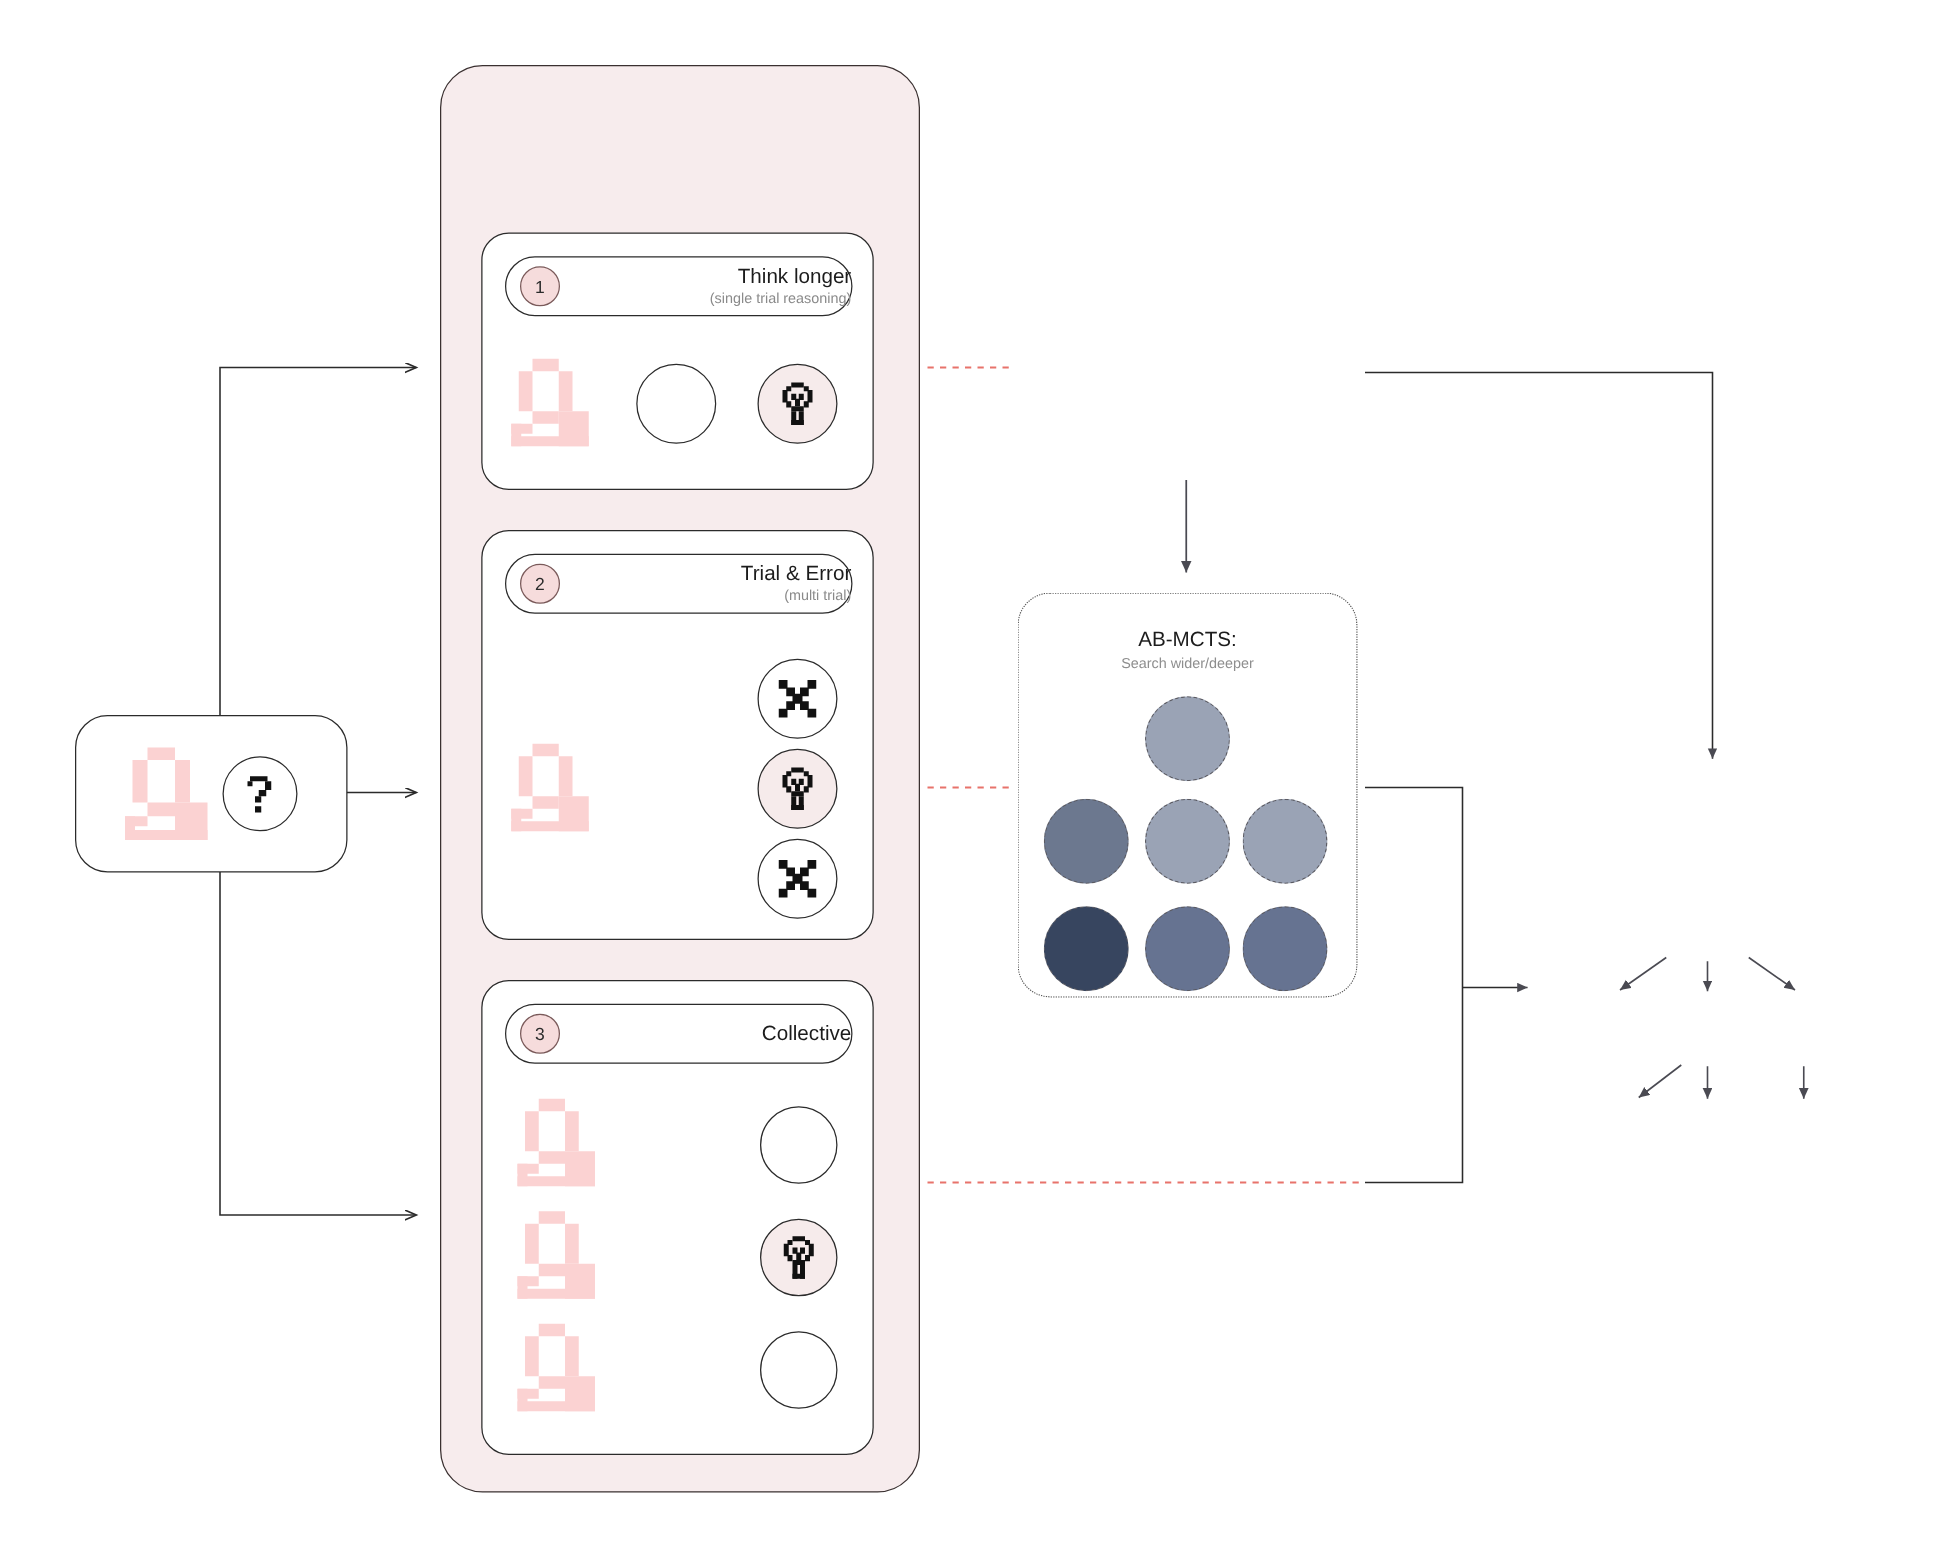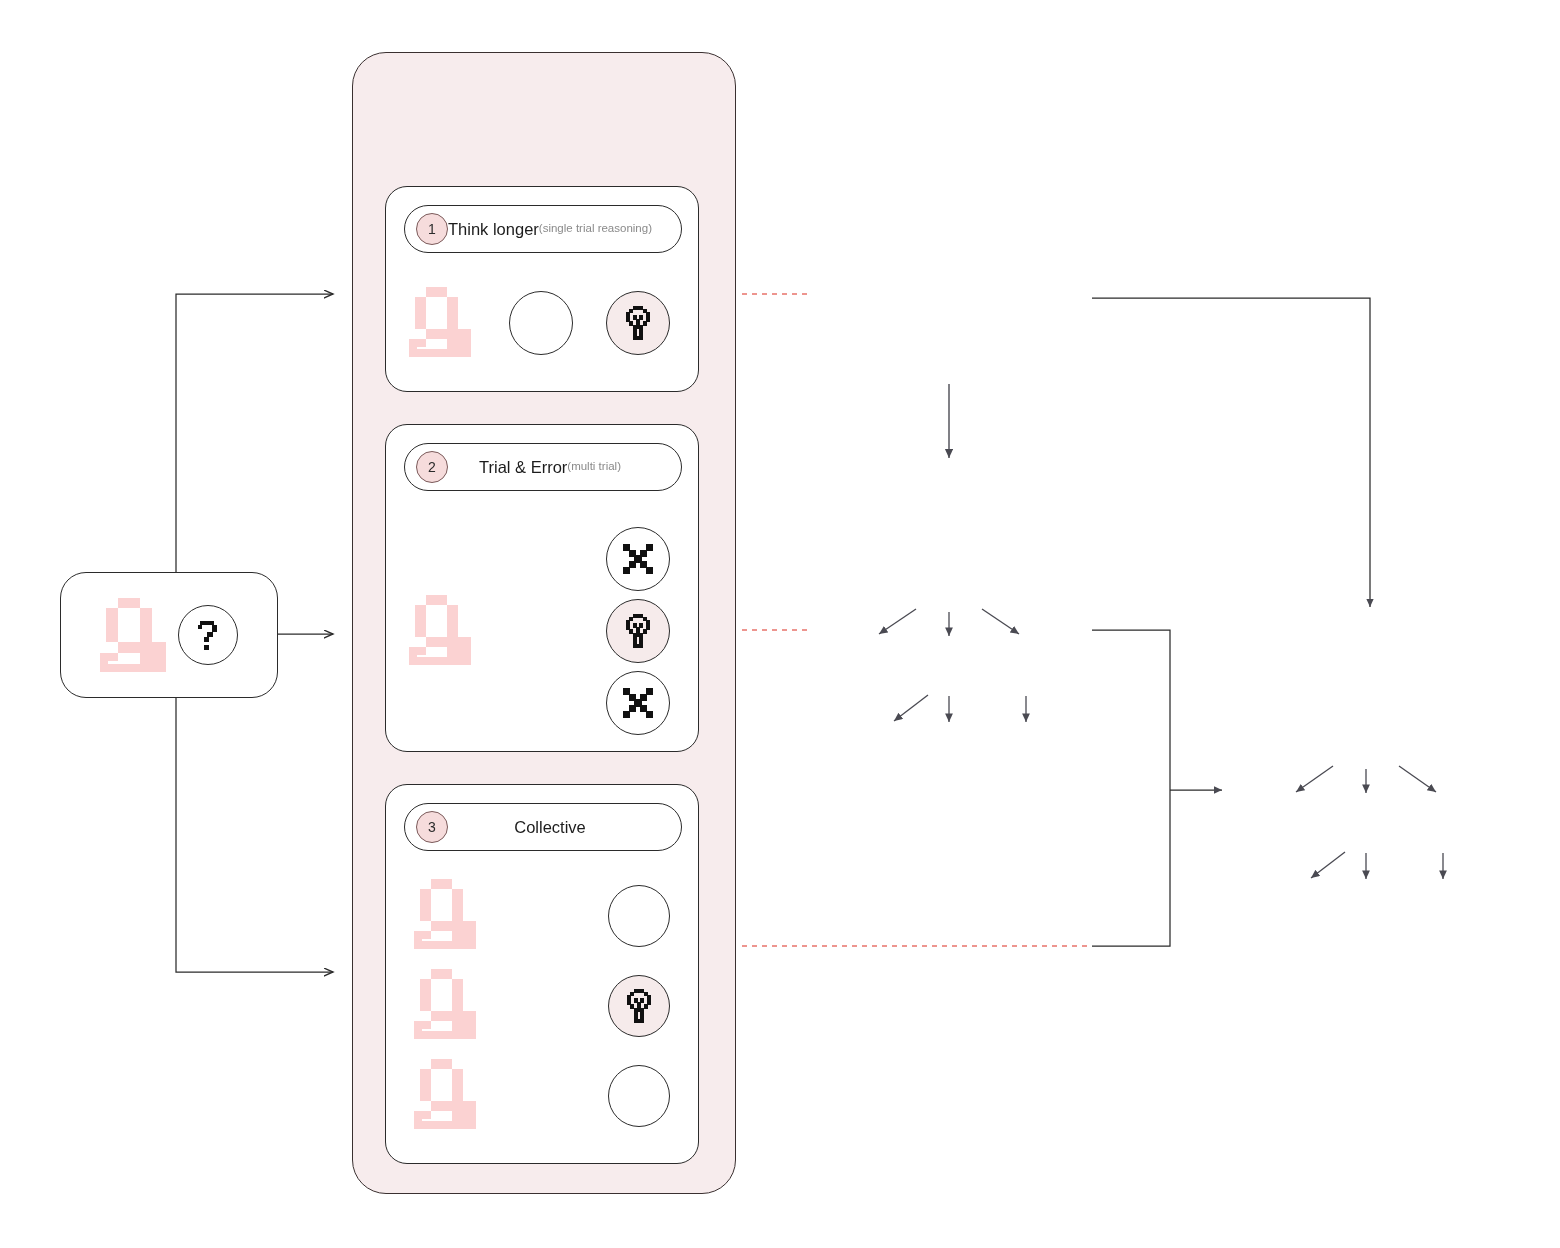--- a/index.html
+++ b/index.html
@@ -48,21 +48,21 @@
   }
   .badge{
     position:absolute;left:11px;top:50%;transform:translateY(-50%);
     width:30px;height:30px;border-radius:50%;
     background:#f6dcdc;border:1.1px solid #7a5a5a;
     display:flex;align-items:center;justify-content:center;
     font-size:14px;color:#2b2b2b;
   }
   .card-header-text{
     width:100%;text-align:center;padding-left:14px;box-sizing:border-box;
-    display:flex;flex-direction:row;align-items:flex-start;justify-content:center;
+    display:flex;flex-direction:column;align-items:flex-end;justify-content:center;
     line-height:1.12;
   }
   .card-title{font-size:16.5px;color:#1c1c1c;}
   .card-sub{font-size:11.5px;color:#8a8a8a;margin-top:2px;}
 
   
   .o-circle{
     position:absolute;border:1.2px solid #2b2b2b;border-radius:50%;
     background:#ffffff;display:flex;align-items:center;justify-content:center;
   }
@@ -358,15 +358,29 @@
         <i style="left:9px;top:23px;width:4px;height:11px;"></i>
         <i style="left:15px;top:23px;width:4px;height:11px;"></i>
         <i style="left:9px;top:30px;width:10px;height:4px;"></i>
       </span>
     </div>
 
     <div class="o-circle" style="left:222px;top:280px;width:60px;height:60px;"></div>
   </div>
 
 
+  <div class="dbox" style="left:814px;top:474px;width:270px;height:322px;">
+    <div class="dbox-title" style="top:28px;">AB-MCTS:</div>
+    <div class="dbox-sub" style="top:50px;">Search wider/deeper</div>
+
+    <div class="node" style="left:101px;top:82px;width:66px;height:66px;background:#9aa3b5;"></div>
+
+    <div class="node" style="left:20px;top:164px;width:66px;height:66px;background:#6c788f;"></div>
+    <div class="node" style="left:101px;top:164px;width:66px;height:66px;background:#9aa3b5;"></div>
+    <div class="node" style="left:179px;top:164px;width:66px;height:66px;background:#9aa3b5;"></div>
+
+    <div class="node" style="left:20px;top:250px;width:66px;height:66px;background:#37455f;"></div>
+    <div class="node" style="left:101px;top:250px;width:66px;height:66px;background:#667391;"></div>
+    <div class="node" style="left:179px;top:250px;width:66px;height:66px;background:#667391;"></div>
+  </div>
 
 
 </div>
 
 </body></html>

